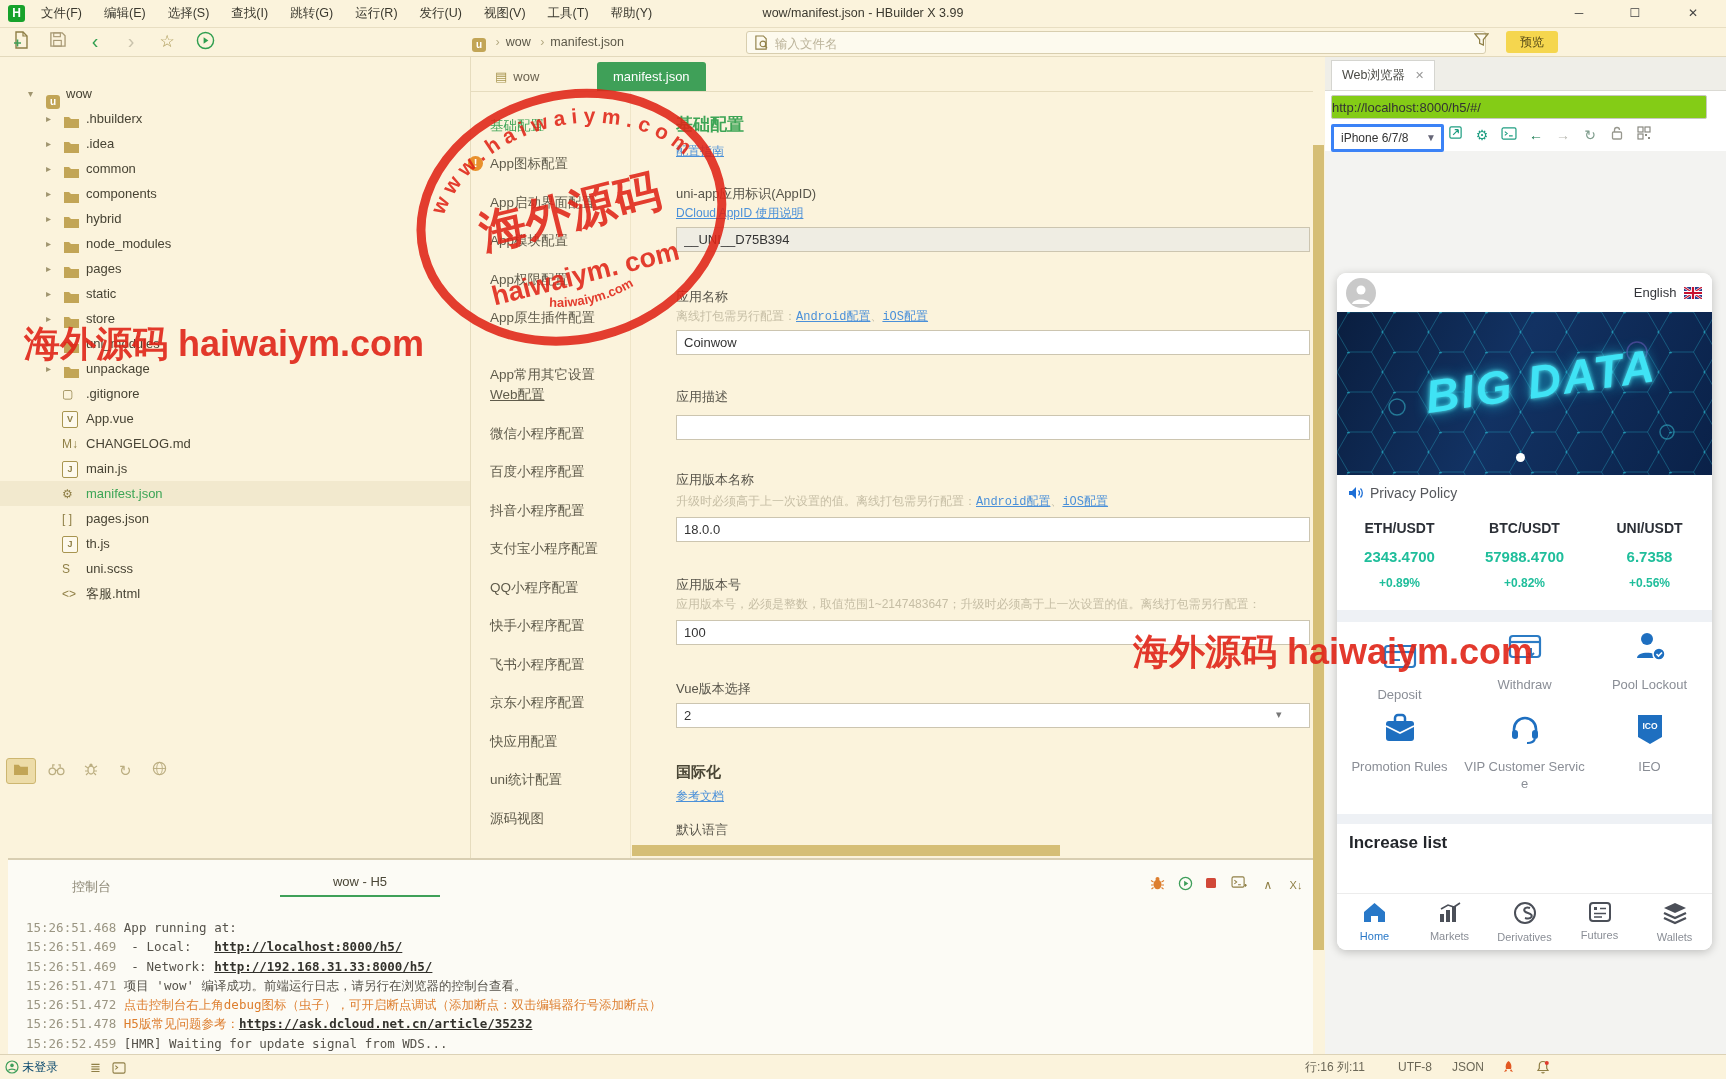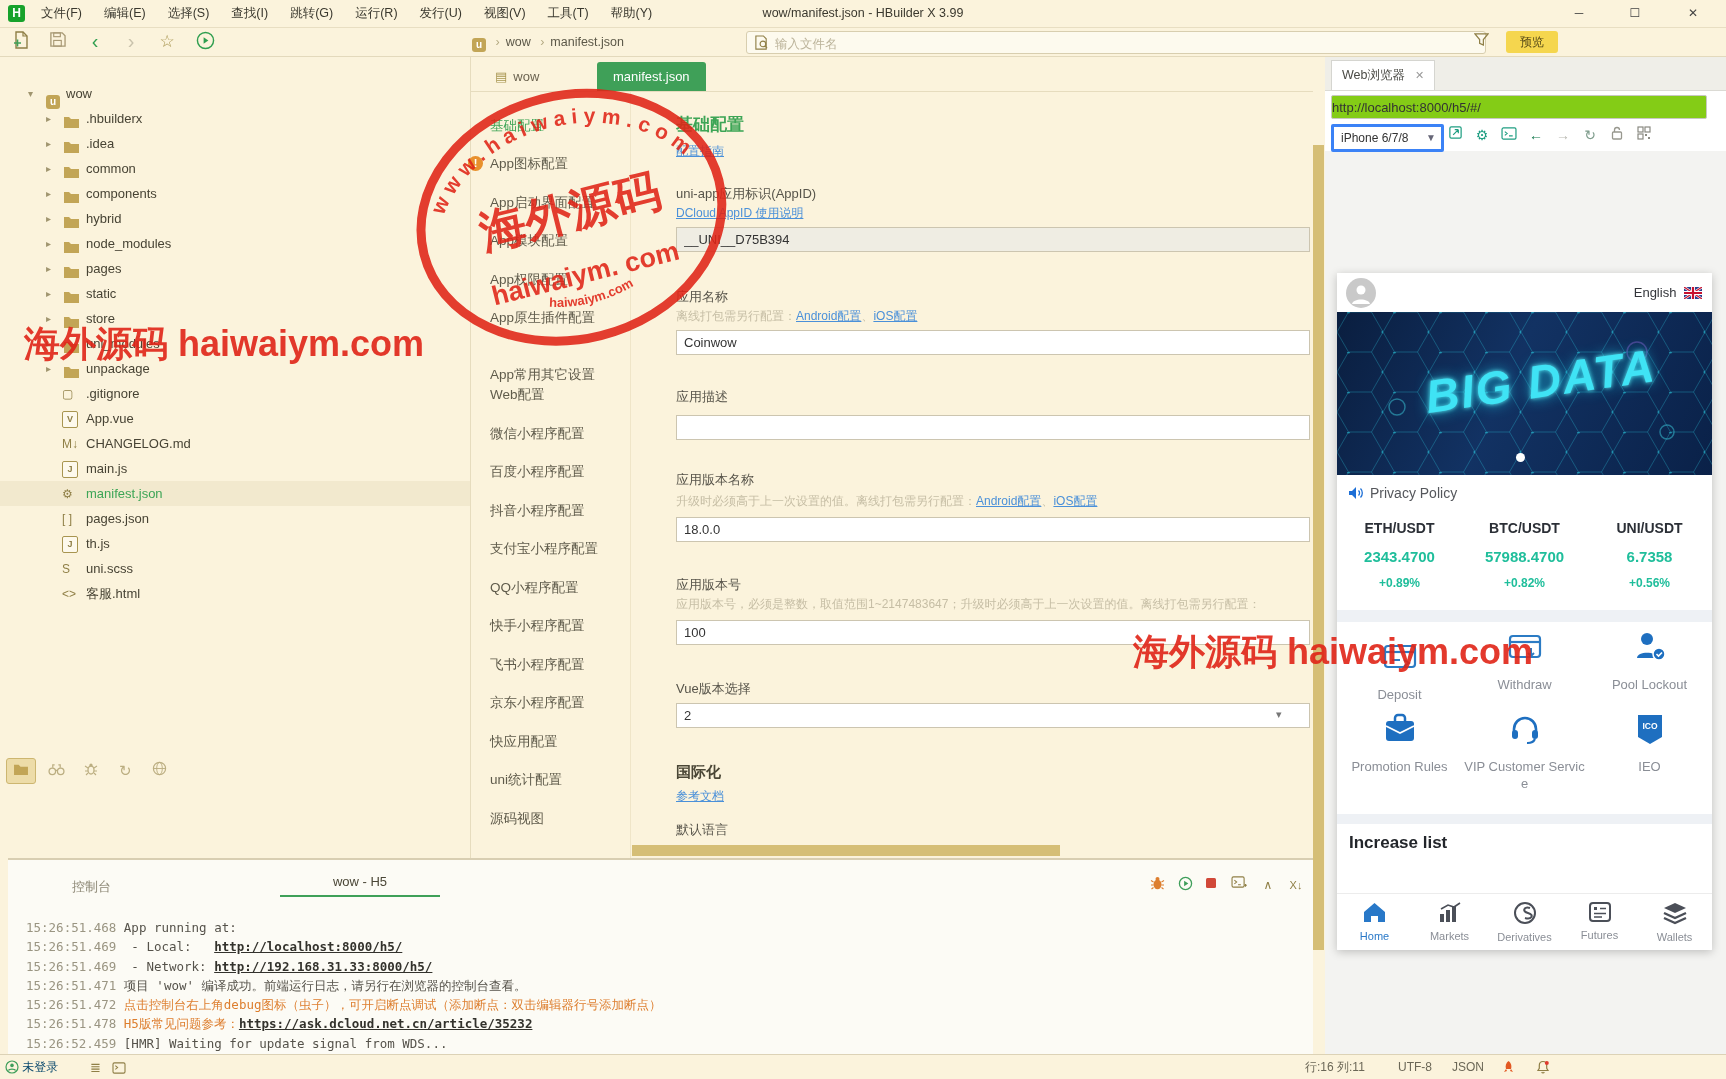--- a/index.html
+++ b/index.html
@@ -52,21 +52,21 @@
   .cfgitem.active{color:#3DA556;}
   #cfg-warn{position:absolute;left:468px;width:15px;height:15px;background:#E8902C;border-radius:50%;color:#fff;
             font-size:11px;font-weight:bold;text-align:center;line-height:15px;}
   
   #form{position:absolute;left:630px;top:91px;width:683px;height:767px;overflow:hidden;}
   .f-heading{position:absolute;left:46px;font-size:17px;font-weight:bold;color:#3DA556;}
   .f-heading2{position:absolute;left:46px;font-size:15px;font-weight:bold;color:#4A4636;}
   .f-link{position:absolute;left:46px;font-size:12px;color:#4A90D9;text-decoration:underline;cursor:pointer;}
   .f-label{position:absolute;left:46px;font-size:13px;color:#57544A;}
   .f-hint{position:absolute;left:46px;width:634px;font-size:12px;color:#C6BEA5;white-space:nowrap;overflow:hidden;}
-  .f-hint a{color:#4A90D9;text-decoration:underline;cursor:pointer;}
+  .f-hint a{color:#4A90D9;text-decoration:underline;cursor:pointer;font-family:Liberation Mono, monospace;}
   .f-input{position:absolute;left:46px;width:618px;height:23px;border:1px solid #CCC5B0;background:#fff;
            font-size:13px;color:#333;padding:0 7px;font-family:"Liberation Sans",sans-serif;outline:none;}
   .f-input.ro{background:#EFEDE3;}
   .f-caret{position:absolute;left:646px;font-size:11px;color:#777;}
   #hscroll{position:absolute;left:632px;top:845px;width:428px;height:11px;background:#D5BE76;}
   #vscroll{position:absolute;left:1313px;top:145px;width:11px;height:805px;background:#D5BE76;}
   
   #console{position:absolute;left:8px;top:858px;width:1305px;height:196px;background:#FCFBF5;border-top:2px solid #D8CEB2;}
   #console-label{position:absolute;left:64px;top:18px;font-size:13px;color:#8C8775;}
   #console-tab{position:absolute;left:272px;top:14px;width:160px;text-align:center;font-size:13px;color:#4A4636;
@@ -89,21 +89,21 @@
         line-height:29px;font-size:12.5px;color:#4A4A45;padding:0 10px;}
   #btab .x{color:#999;padding-left:10px;font-size:11px;}
   #burlwrap{position:absolute;left:0;top:34px;width:401px;height:60px;background:#fff;}
   #burl{position:absolute;left:6px;top:4px;width:374px;height:22px;border:1px solid #C8C8C2;border-radius:2px;
         font-size:13px;color:#333;padding:0 0;font-family:"Liberation Sans",sans-serif;outline:none;background:#84cc16;}
   #bdevice{position:absolute;left:6px;top:33px;width:100px;height:22px;border:3px solid #3b82f6;border-radius:2px;background:#fff;
            font-size:12px;color:#333;line-height:22px;padding-left:7px;}
   #bdevice .caret{position:absolute;right:5px;color:#667;font-size:10px;}
   .bicon{position:absolute;top:33px;width:24px;height:22px;text-align:center;line-height:22px;font-size:14px;color:#1F9E82;}
   
-  #phone{position:absolute;left:12px;top:216px;width:375px;height:677px;background:#fff;border-radius:1px;
+  #phone{position:absolute;left:12px;top:216px;width:375px;height:677px;background:#fff;border-radius:9px;
          box-shadow:0 2px 10px rgba(0,0,0,.22);overflow:hidden;}
   #ph-header{position:absolute;left:0;top:0;width:375px;height:39px;background:#fff;}
   #ph-avatar{position:absolute;left:9px;top:5px;width:30px;height:30px;border-radius:50%;background:#C9C9C9;overflow:hidden;}
   #ph-lang{position:absolute;right:10px;top:0;line-height:39px;font-size:13px;color:#33353A;}
   #ph-banner{position:absolute;left:0;top:39px;width:375px;height:163px;overflow:hidden;
              background:linear-gradient(115deg,#0a1e3f 0%,#123263 45%,#0a2148 100%);}
   #ph-banner-text{position:absolute;left:88px;top:42px;font-size:46px;font-weight:bold;font-style:italic;
                   color:#3FE3F5;letter-spacing:2px;transform:rotate(-8deg);text-shadow:0 0 14px #19b8d8,0 0 4px #7ff;}
   #ph-dot{position:absolute;left:179px;top:141px;width:9px;height:9px;border-radius:50%;background:#fff;}
   #ph-notice{position:absolute;left:0;top:202px;width:375px;height:37px;background:#fff;}
@@ -338,21 +338,21 @@
 
   <div id="confignav">
       <div class="cfgitem active" style="top: 117px;">基础配置</div>
       <div class="cfgitem" style="top: 155px;">App图标配置</div>
       <div id="cfg-warn" style="top: 156px;">!</div>
       <div class="cfgitem" style="top: 194px;">App启动界面配置</div>
       <div class="cfgitem" style="top: 232px;">App模块配置</div>
       <div class="cfgitem" style="top: 271px;">App权限配置</div>
       <div class="cfgitem" style="top: 309px;">App原生插件配置</div>
       <div class="cfgitem" style="top: 358px; margin-top: 8px;">App常用其它设置</div>
-      <div class="cfgitem" style="top: 386px;">Web配置</div>
+      <div class="cfgitem" style="top: 386px; text-decoration: underline;">Web配置</div>
       <div class="cfgitem" style="top: 425px;">微信小程序配置</div>
       <div class="cfgitem" style="top: 463px;">百度小程序配置</div>
       <div class="cfgitem" style="top: 502px;">抖音小程序配置</div>
       <div class="cfgitem" style="top: 540px;">支付宝小程序配置</div>
       <div class="cfgitem" style="top: 579px;">QQ小程序配置</div>
       <div class="cfgitem" style="top: 617px;">快手小程序配置</div>
       <div class="cfgitem" style="top: 656px;">飞书小程序配置</div>
       <div class="cfgitem" style="top: 694px;">京东小程序配置</div>
       <div class="cfgitem" style="top: 733px;">快应用配置</div>
       <div class="cfgitem" style="top: 771px;">uni统计配置</div>

